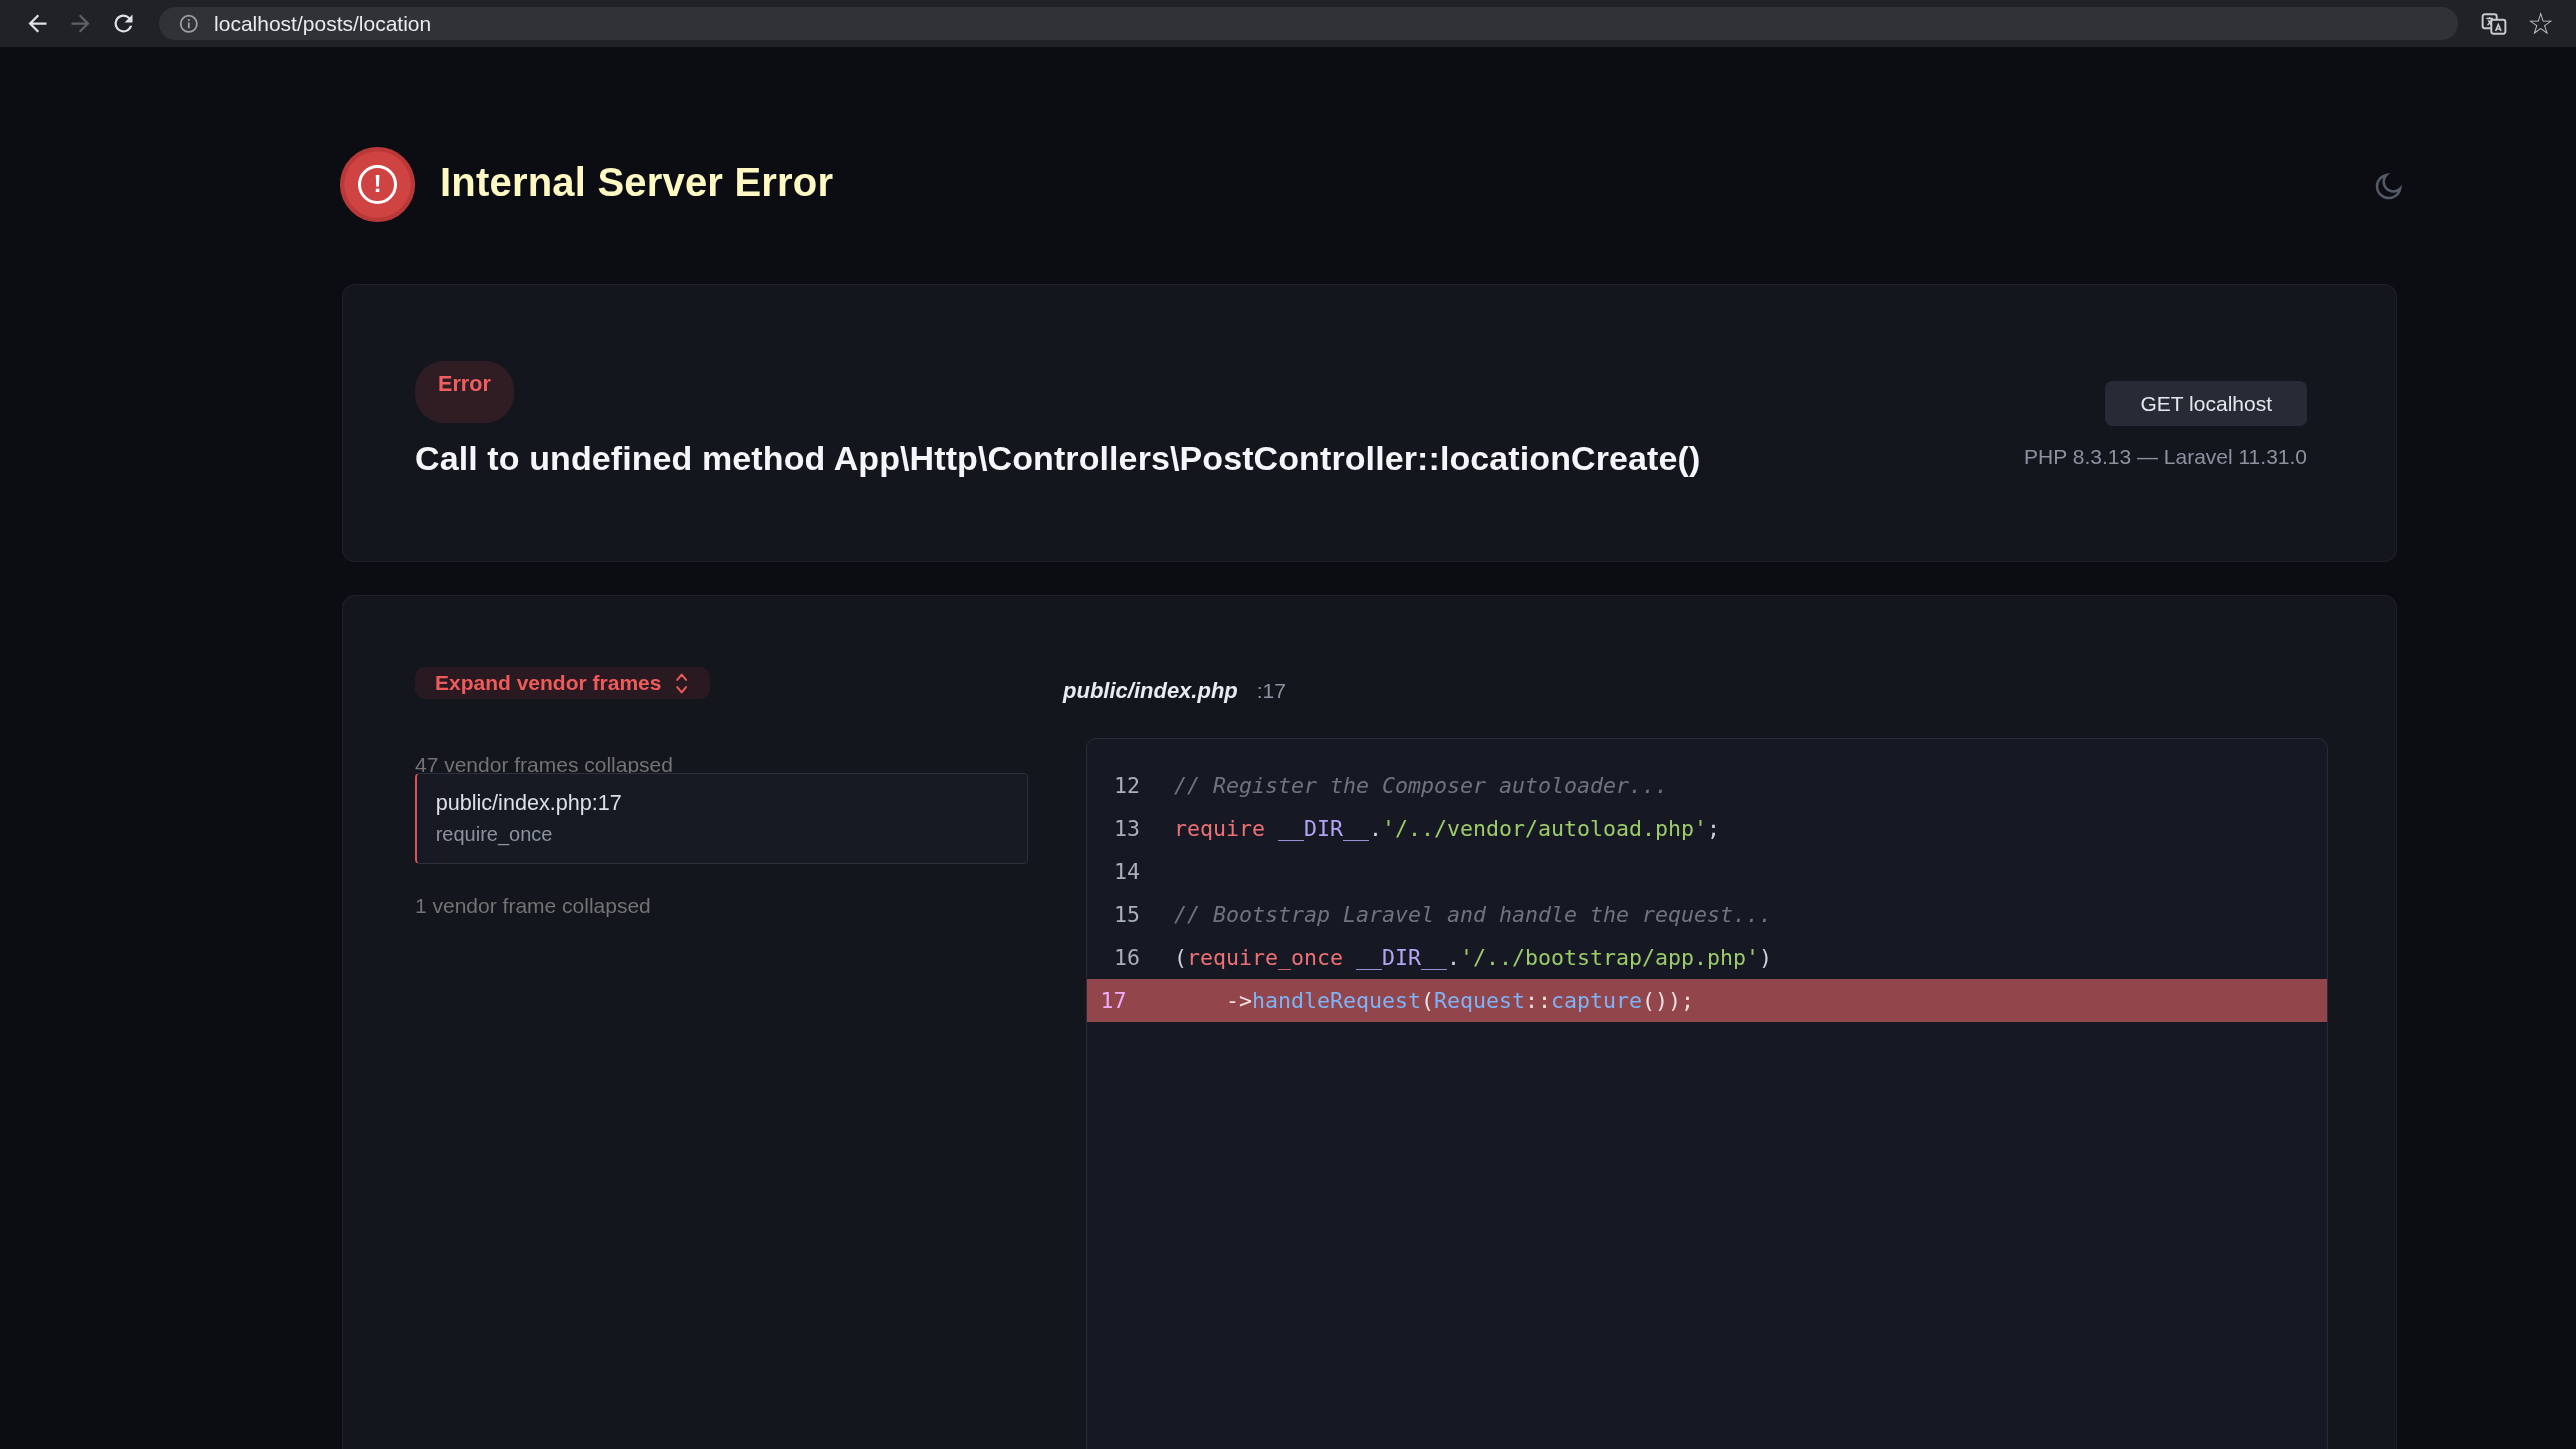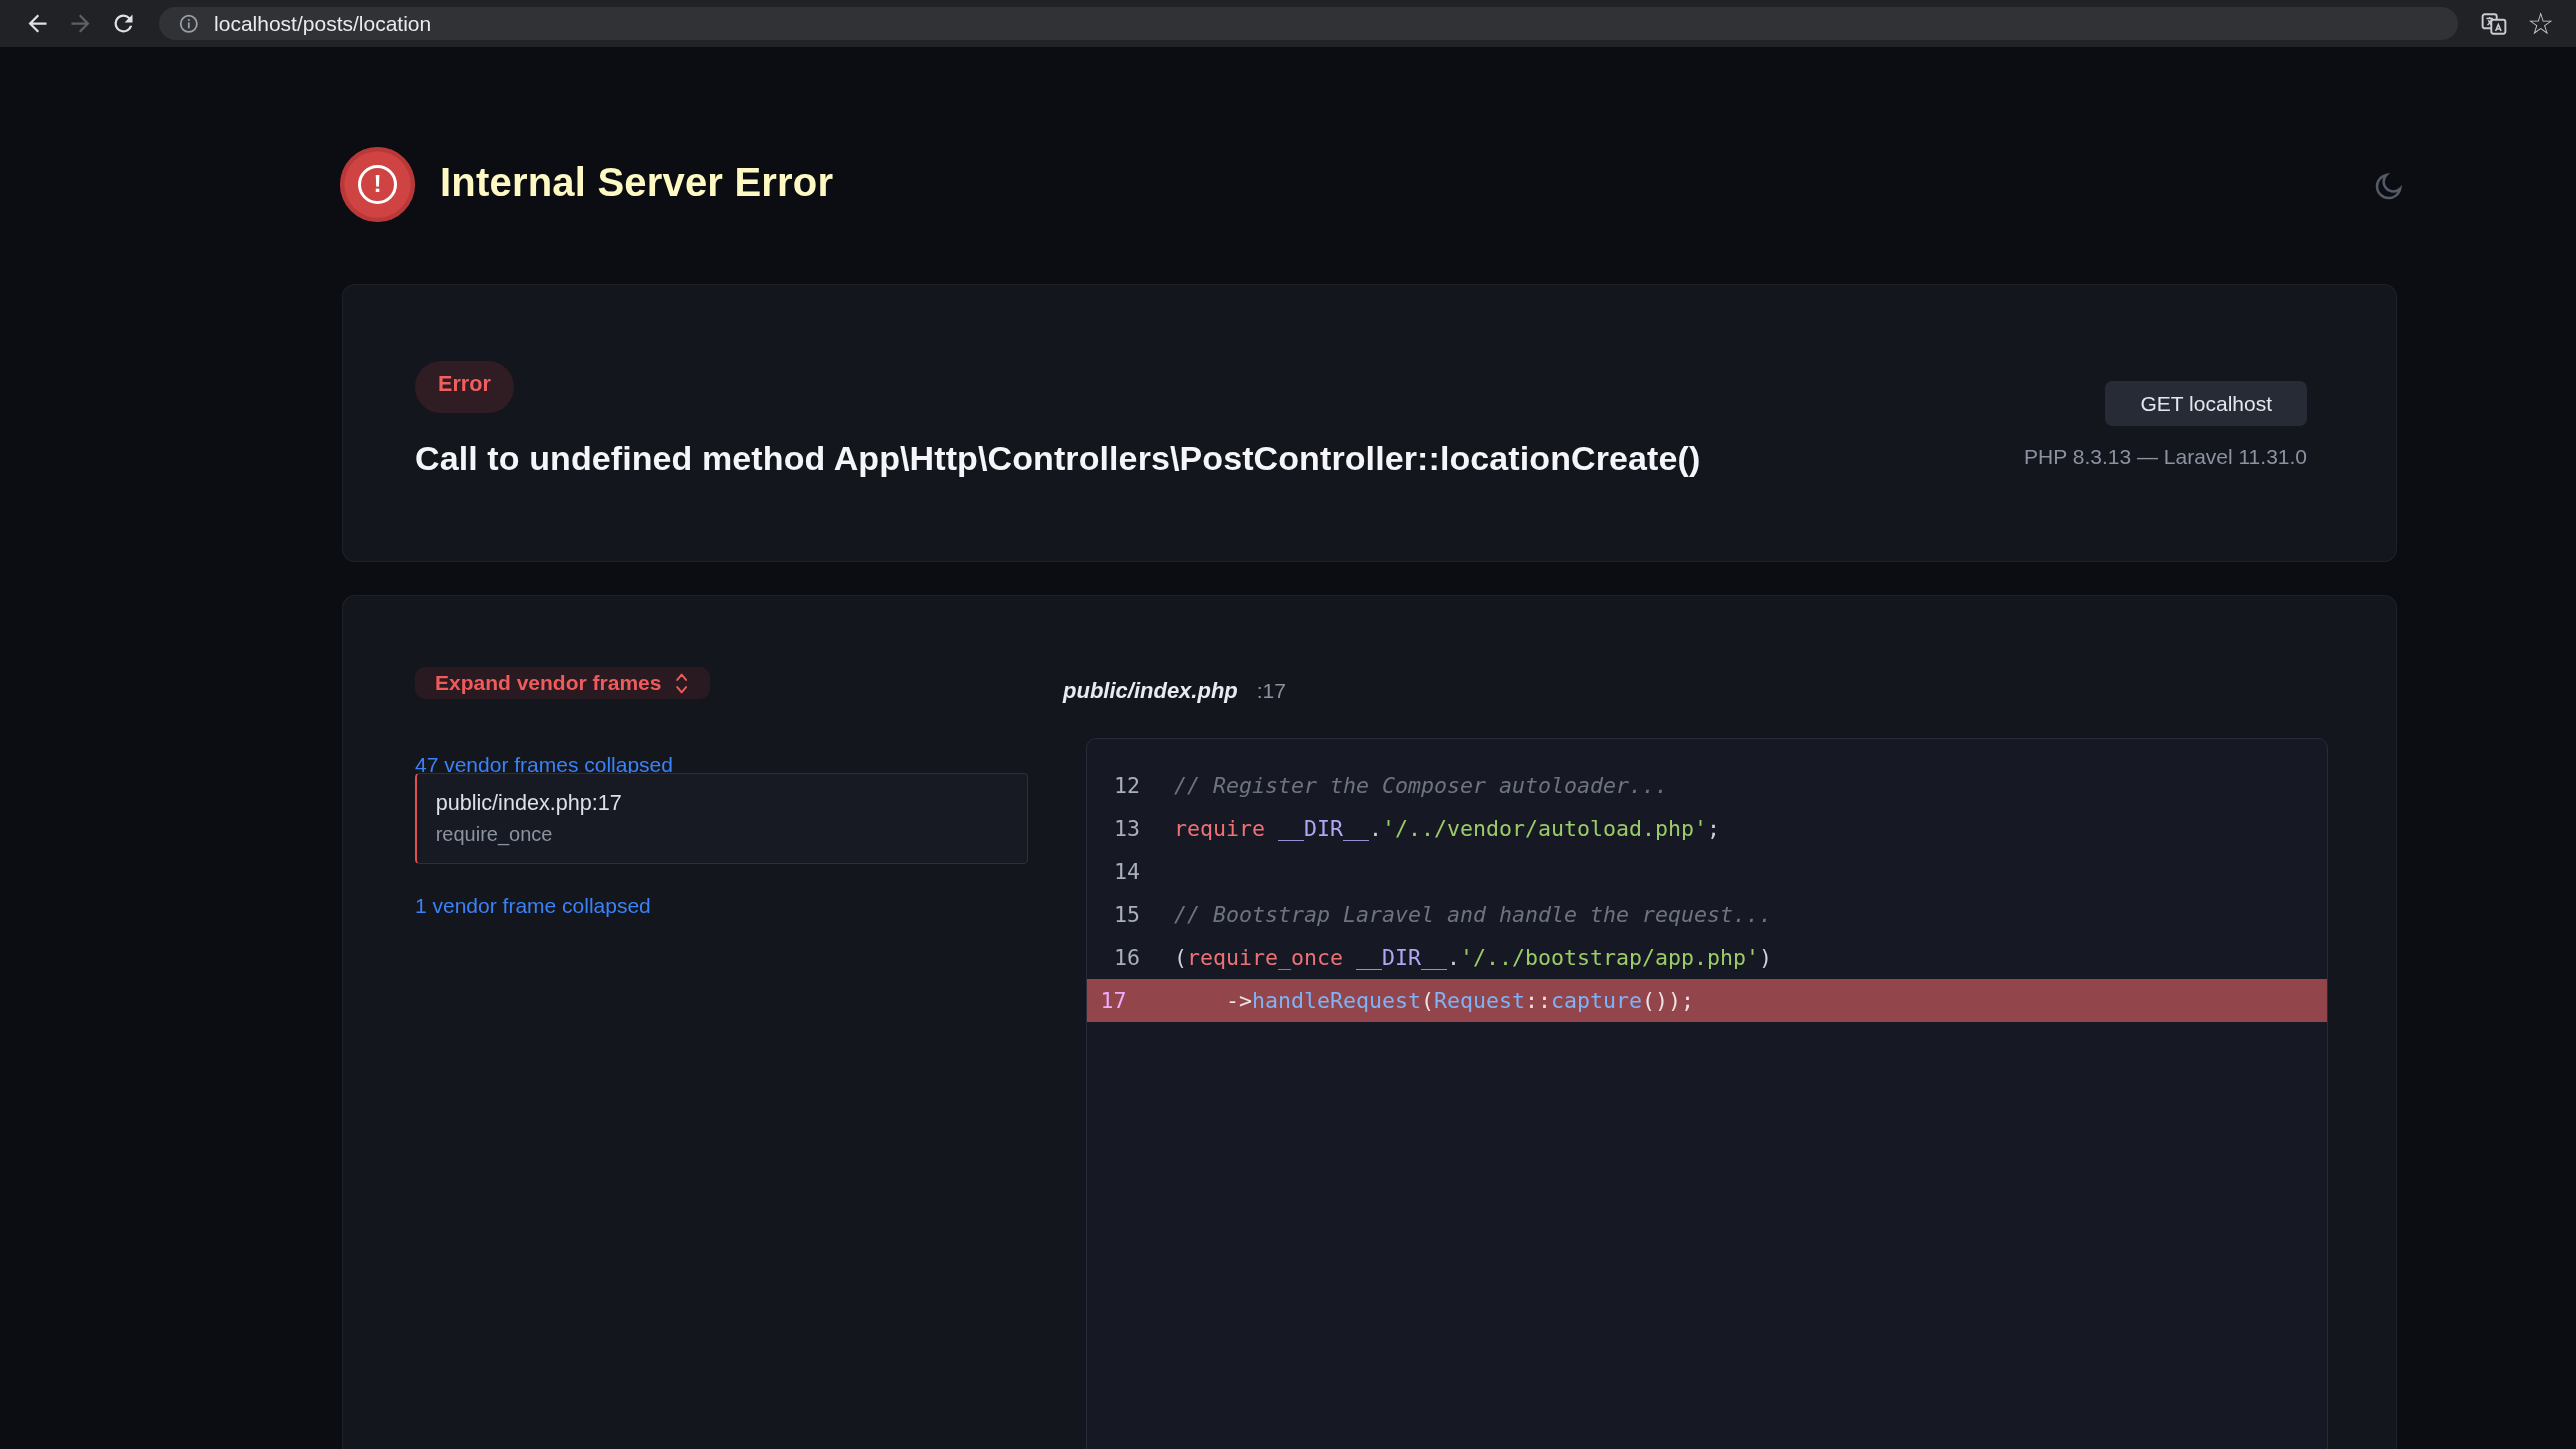--- a/index.html
+++ b/index.html
@@ -32,36 +32,36 @@
     color:#fef9c3; letter-spacing:0.2px; }
   .moon-btn { position:absolute; left:2362px; top:160px; width:52px; height:52px;
     display:flex; align-items:center; justify-content:center; }
 
   
   .card { position:absolute; left:342px; width:2055px; background:#14161e;
     border:0.7px solid rgba(255,255,255,.05); border-radius:13px; }
   .error-card { top:284px; height:278px; }
   .stack-card { top:595px; height:899px; }
 
-  .badge { position:absolute; left:72px; top:76px; height:52px; line-height:46px;
+  .badge { position:absolute; left:72px; top:76px; height:62px; line-height:46px;
     padding:0 23px; border-radius:29px; background:rgba(239,68,68,.13);
     color:#f05f5f; font-size:21.6px; font-weight:700; }
   .err-message { position:absolute; left:72px; top:154px; font-size:34px; font-weight:600;
     color:#f4f6f9; letter-spacing:0.1px; white-space:nowrap; }
   .req-chip { position:absolute; right:89px; top:96px; height:45px; line-height:45px;
     padding:0 35px; background:#262b35; border-radius:7.2px; color:#e3e7ee; font-size:21px; }
   .versions { position:absolute; right:89px; top:160px; color:#8b92a0; font-size:21px; }
 
   
   .expand-btn { position:absolute; left:72px; top:71px; height:32px;
     display:flex; align-items:center; gap:11.5px; padding:0 20px;
     background:rgba(239,68,68,.10); border:none; border-radius:10px;
     color:#ef5a5a; font-size:21px; font-weight:700; font-family:inherit; }
   .expand-btn svg { width:17.3px; height:23px; }
-  .collapsed-note { position:absolute; left:72px; color:#3b82f6; font-size:21px; }
+  .collapsed-note { position:absolute; left:72px; color:#737373; font-size:21px; }
   .note-above { top:157px; }
   .note-below { top:298px; }
   .frame-item { position:absolute; left:72px; top:177px; width:613px; height:91px;
     background:#171a23; border:0.7px solid #2c303c; border-left:2.9px solid #e05252;
     border-radius:4.3px; padding:16px 0 0 18.7px; }
   .frame-file { color:#dce0e8; font-size:21.6px; }
   .frame-method { color:#8b92a0; font-size:20px; margin-top:7.2px; }
 
   
   .code-header { position:absolute; left:720px; top:82px; font-size:22px; }

